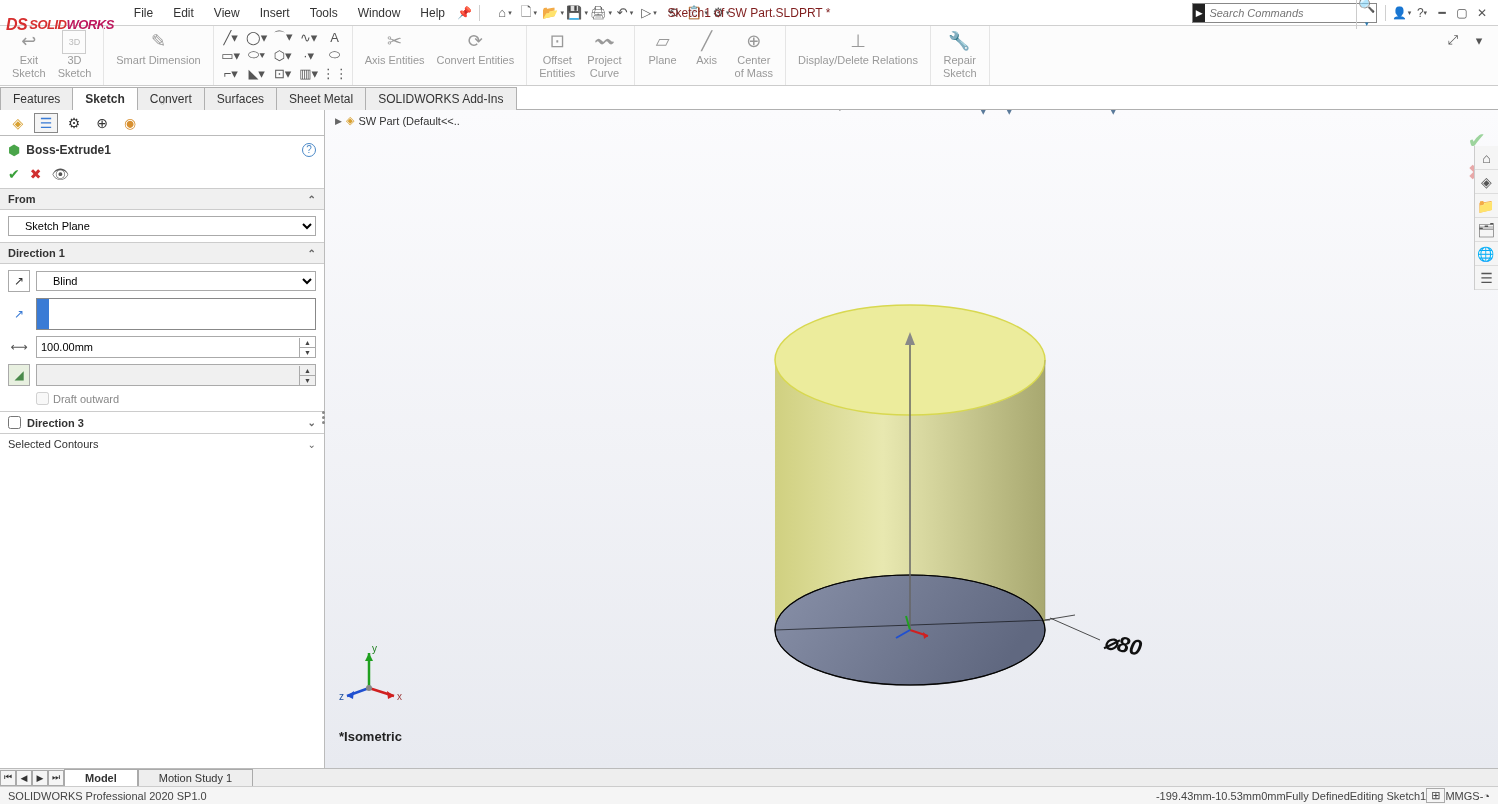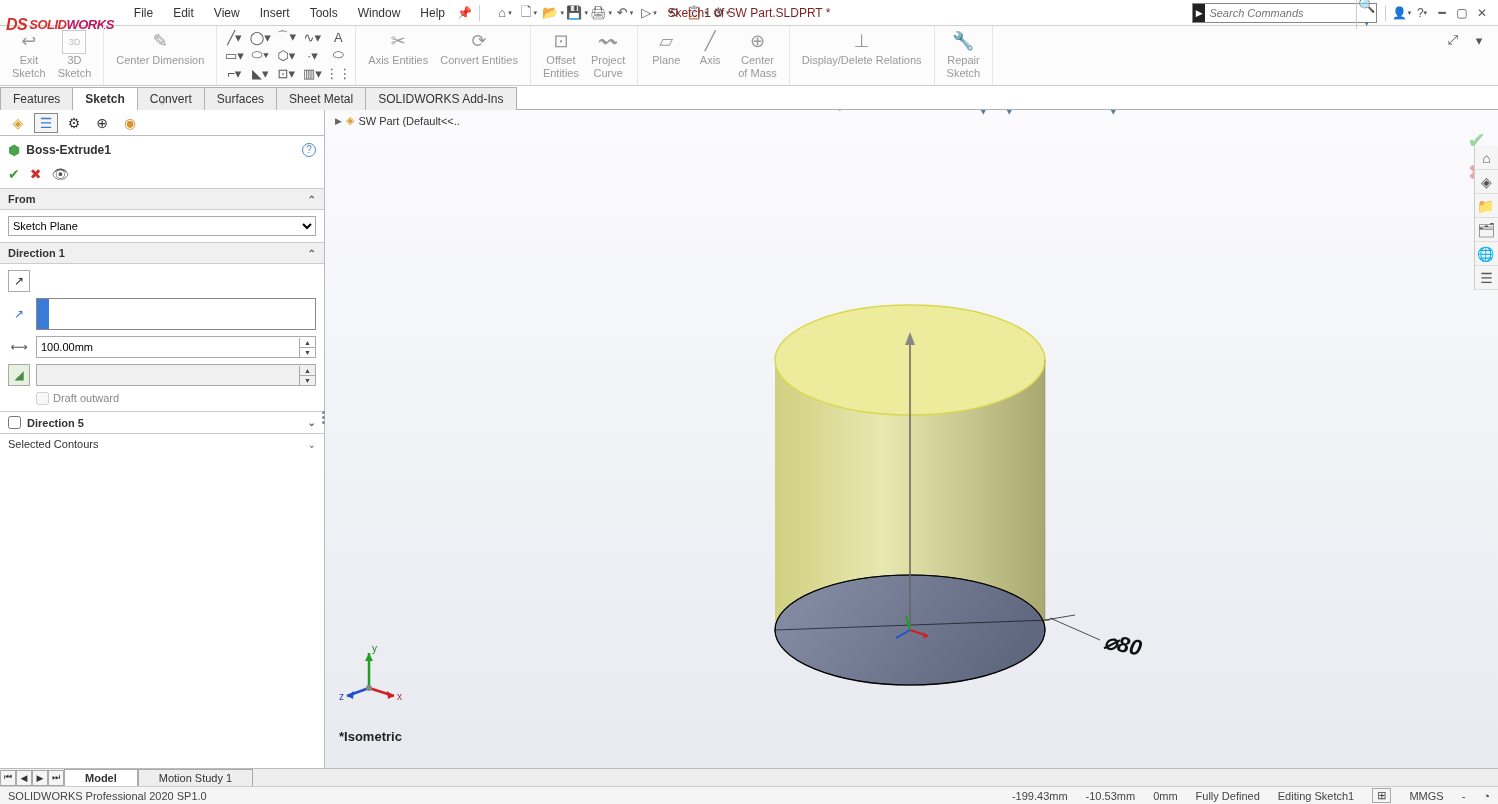--- a/index.html
+++ b/index.html
@@ -50,31 +50,31 @@
 .pm-title .cube { color: #4aa54a; font-size: 14px; }
 .pm-title b { font-size: 12px; }
 .pm-q { margin-left: auto; color: #4a88c7; border: 1px solid #4a88c7; border-radius: 50%; width: 14px; height: 14px; font-size: 10px; text-align: center; line-height: 12px; }
 .pm-okrow { display: flex; gap: 10px; padding: 2px 8px 6px; align-items: center; }
 .pm-ok { color: #3aa03a; font-size: 14px; }
 .pm-x { color: #d03030; font-size: 14px; }
 .pm-eye { color: #555; font-size: 14px; }
 .pm-section-hdr { background: #f0f0f0; border-top: 1px solid #ccc; border-bottom: 1px solid #ccc; padding: 4px 8px; font-weight: bold; font-size: 11px; display: flex; align-items: center; }
 .pm-section-hdr .chev { margin-left: auto; font-size: 10px; color: #666; }
 .pm-body { padding: 6px 8px; display: flex; flex-direction: column; gap: 6px; }
-.pm-select { width: 100%; border: 1px solid #aaa; background: #fff; height: 20px; font-size: 11px; padding: 0 0; }
+.pm-select { width: 100%; border: 1px solid #aaa; background: #fff; height: 20px; font-size: 11px; padding: 0 12px; }
 .pm-row { display: flex; align-items: center; gap: 6px; }
 .pm-iconbtn { width: 22px; height: 22px; border: 1px solid #aaa; background: #fff; display: flex; align-items: center; justify-content: center; font-size: 12px; }
 .pm-input-blue { flex: 1; height: 32px; border: 1px solid #888; background: #fff; display: flex; }
 .pm-input-blue .sel { width: 12px; background: #3a7bd5; }
 .pm-num { flex: 1; border: 1px solid #aaa; height: 22px; display: flex; align-items: center; }
 .pm-num input { flex: 1; border: none; outline: none; padding: 0 4px; font-size: 11px; }
 .pm-spin { width: 16px; display: flex; flex-direction: column; border-left: 1px solid #aaa; }
 .pm-spin div { flex: 1; text-align: center; font-size: 7px; line-height: 9px; color: #444; border-bottom: 1px solid #aaa; }
 .pm-spin div:last-child { border-bottom: none; }
-.pm-chk { display: flex; align-items: flex-start; gap: 4px; font-size: 11px; color: #888; padding-left: 28px; }
+.pm-chk { display: flex; align-items: center; gap: 4px; font-size: 11px; color: #888; padding-left: 28px; }
 .pm-section-hdr.sub { font-weight: bold; background: #fff; border-top: 1px solid #ccc; border-bottom: none; }
 .pm-section-hdr input[type=checkbox] { margin-right: 6px; }
 
 
 .gfx { position: absolute; left: 325px; right: 0; top: 110px; bottom: 36px; background: linear-gradient(to bottom, #fbfbfd 0%, #e8eaf0 100%); overflow: hidden; }
 .gfx-breadcrumb { position: absolute; top: 4px; left: 10px; display: flex; align-items: center; gap: 4px; font-size: 11px; color: #333; }
 .gfx-breadcrumb .tri { font-size: 9px; color: #666; }
 .gfx-breadcrumb .ico { color: #d8a030; }
 .hud-top { position: absolute; top: -18px; right: 340px; display: flex; gap: 6px; align-items: center; background: rgba(255,255,255,0); padding: 2px; }
 .hud .hi, .hud-top .hi, .hud-right .hi { width: 20px; height: 18px; display: flex; align-items: center; justify-content: center; font-size: 13px; color: #5a7a9a; }
@@ -91,21 +91,21 @@
 
 .btabs { position: absolute; left: 0; bottom: 18px; height: 18px; display: flex; align-items: center; background: #eee; width: 100%; border-top: 1px solid #bbb; }
 .btabs .nav { display: flex; }
 .btabs .nav div { width: 16px; height: 16px; border: 1px solid #aaa; background: #f5f5f5; font-size: 9px; display: flex; align-items: center; justify-content: center; }
 .btab { padding: 2px 20px; border: 1px solid #aaa; background: #eee; font-size: 11px; }
 .btab.active { background: #fff; font-weight: bold; }
 
 
 .status { position: absolute; left: 0; bottom: 0; height: 18px; width: 100%; background: #f5f5f5; border-top: 1px solid #ccc; display: flex; align-items: center; font-size: 11px; color: #444; padding: 0 8px; }
 .status .left { }
-.status .right { margin-left: auto; display: flex; gap: 18px; align-items: center; }
+.status .right { margin-left: auto; display: flex; align-items: center; }
 
 .resize-grip { position: absolute; left: 322px; top: 50%; width: 8px; height: 30px; display: flex; flex-direction: column; justify-content: center; gap: 2px; }
 .resize-grip div { width: 3px; height: 3px; background: #888; border-radius: 50%; }
 </style>
 </head>
 <body>
 
 <div class="menubar">
   <div class="logo">
     <span class="ds">DS</span>
@@ -159,21 +159,21 @@
       </div>
     <div class="rbtn">
         <div class="ico" style="border:1px solid #ccc;font-size:9px;color:#bbb">3D</div>
         <span style="white-space:pre-line">3D
 Sketch</span>
       </div>
   </div>
   <div class="rgroup">
     <div class="rbtn">
         <div class="ico">✎</div>
-        <span>Center Dimension</span>
+        <span>Smart Dimension</span>
       </div>
   </div>
   <div class="rgroup">
     <div class="rrow">
       <div class="rrow2">
         <span class="mb-icon">╱▾</span>
         <span class="mb-icon">◯▾</span>
         <span class="mb-icon">⌒▾</span>
         <span class="mb-icon">∿▾</span>
         <span class="mb-icon">A</span>
@@ -288,20 +288,23 @@
     </select>
   </div>
 
   <div class="pm-section-hdr">
     <span>Direction 1</span>
       <span class="chev">⌃</span>
   </div>
   <div class="pm-body">
     <div class="pm-row">
       <div class="pm-iconbtn">↗</div>
+      <select class="pm-select" style="flex:1">
+        <option>Blind</option>
+      </select>
     </div>
     <div class="pm-row">
       <div style="width:22px;text-align:center;color:#3a7bd5">↗</div>
       <div class="pm-input-blue">
           <div class="sel"></div>
         </div>
     </div>
     <div class="pm-row">
       <div style="width:22px;text-align:center;color:#555">⟷</div>
       <div class="pm-num">
@@ -323,21 +326,21 @@
       </div>
     </div>
     <label class="pm-chk">
       <input type="checkbox" disabled="" style=""> 
         <span>Draft outward</span>
     </label>
   </div>
 
   <div class="pm-section-hdr sub">
     <input type="checkbox" style=""> 
-      <span>Direction 5</span>
+      <span>Direction 3</span>
       <span class="chev">⌄</span>
   </div>
   <div class="pm-section-hdr sub" style="font-weight:normal">
     <span>Selected Contours</span>
       <span class="chev">⌄</span>
   </div>
 </div>
 
 <div class="resize-grip">
     <div></div>

